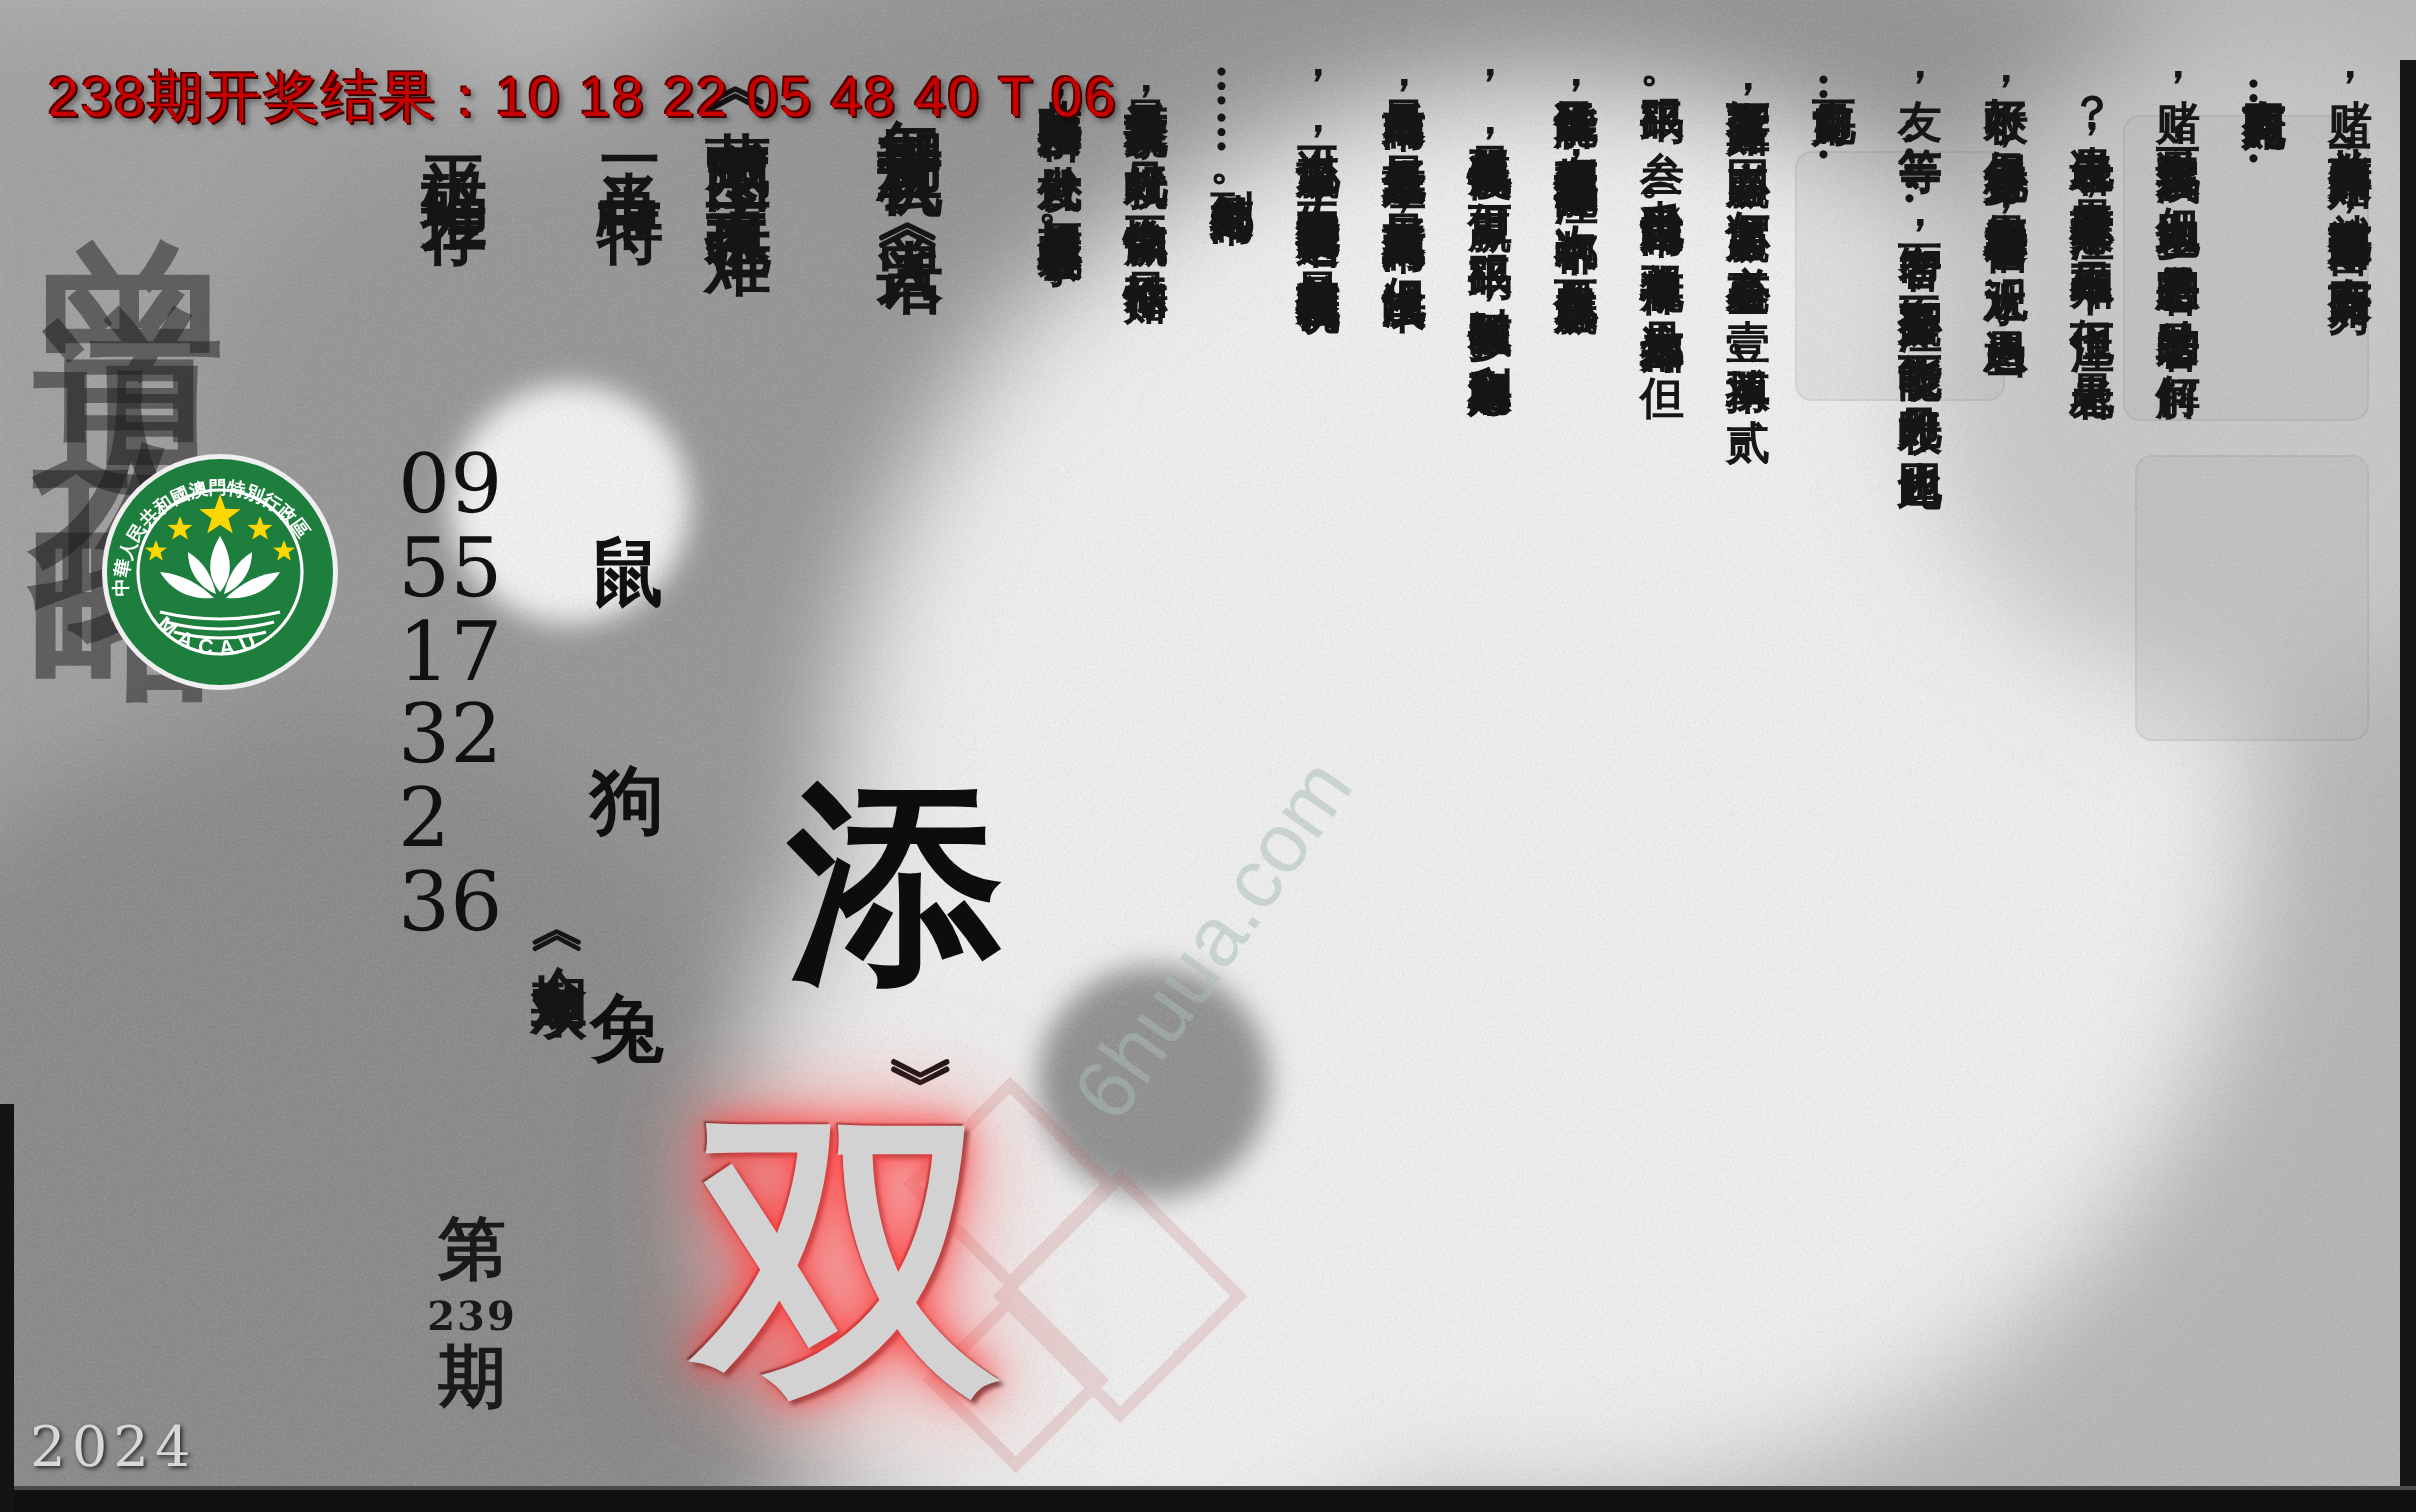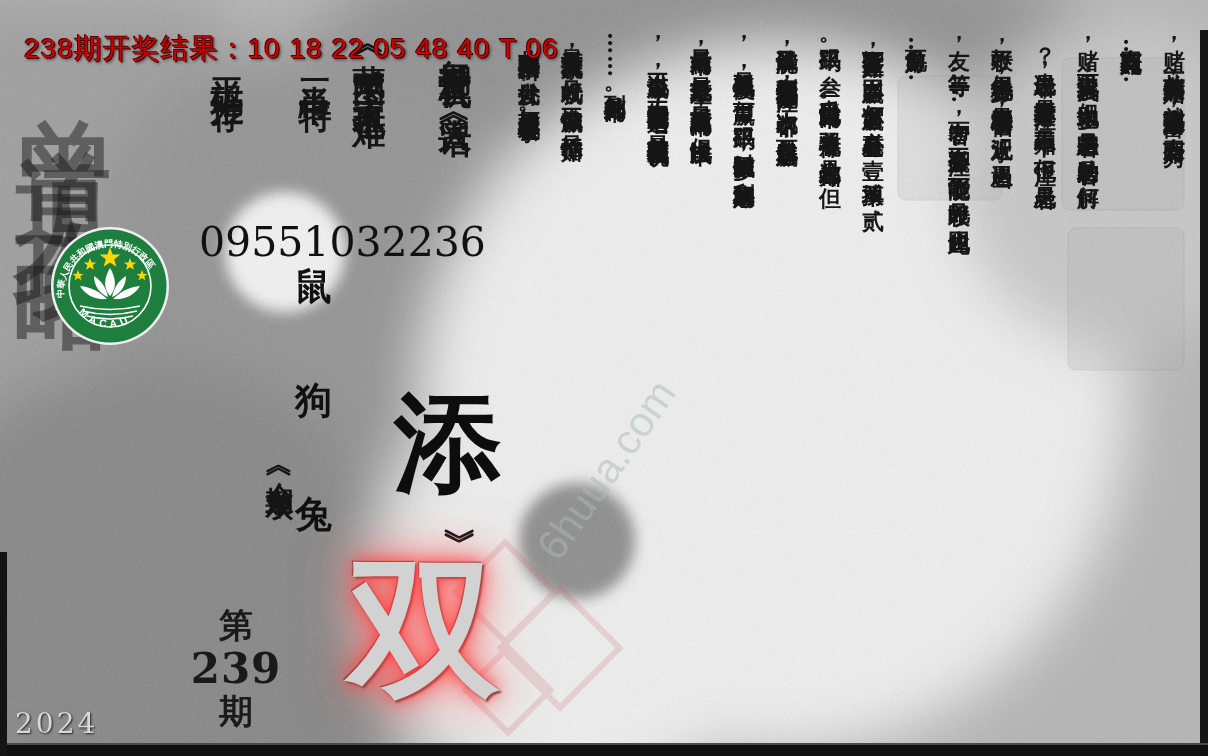--- a/index.html
+++ b/index.html
@@ -23,21 +23,21 @@
     font-weight:400;font-size:28px;letter-spacing:1px;color:#c90000;
     text-shadow:1px 1px 0 #3a0000,-1px -1px 0 #550000,2px 2px 3px rgba(0,0,0,.55);
     white-space:nowrap;
   }
   .vtext{
     position:absolute;z-index:3;writing-mode:vertical-rl;
     color:#151515;white-space:nowrap;
   }
   .lbl-pingma{left:204px;top:52px;font-size:33px;letter-spacing:7px;font-weight:700;}
   .nums{
-    position:absolute;left:199px;top:222px;z-index:3;display:flex;flex-direction:row;
+    position:absolute;left:199px;top:222px;z-index:3;display:flex;flex-direction:column;
     font-size:41px;line-height:1.02;color:#111;
   }
   .lbl-sanxiao{left:292px;top:52px;font-size:33px;letter-spacing:7px;font-weight:700;}
   .animals{
     position:absolute;left:295px;top:262px;z-index:3;display:flex;flex-direction:column;
     gap:64px;font-size:37px;font-weight:700;color:#101010;
   }
   .col-cangbao{left:346px;top:34px;font-size:33px;letter-spacing:5px;font-weight:700;}
   .col-xuanji{left:432px;top:33px;font-size:33px;letter-spacing:4px;font-weight:700;}
   .big-tian{
@@ -51,21 +51,21 @@
     font-size:152px;font-weight:700;color:#d2d2d2;
     text-shadow:0 0 16px rgba(255,60,60,.95),0 0 36px rgba(255,70,70,.8),
                 0 0 60px rgba(255,90,90,.55),2px 2px 2px #444,-1px -1px 1px #333;
   }
   .issue-block{
     position:absolute;left:210px;top:608px;z-index:3;width:52px;
     display:flex;flex-direction:column;align-items:center;gap:4px;
     color:#1a1a1a;font-weight:700;
   }
   .issue-block .cjk{font-size:34px;line-height:1.05;}
-  .issue-block .num{font-size:42px;letter-spacing:1px;line-height:1;}
+  .issue-block .num{font-size:20px;letter-spacing:1px;line-height:1;}
   .year{
     position:absolute;left:15px;top:707px;z-index:4;
     font-size:28px;letter-spacing:3px;color:#d8d8d8;
     text-shadow:1px 1px 2px #222;
     text-align:right;
   }
   
   .body-text{
     position:absolute;top:32px;right:12px;width:690px;height:712px;z-index:3;
     writing-mode:vertical-rl;font-size:22px;line-height:43px;letter-spacing:1px;
@@ -164,21 +164,21 @@
       <path d="M37 90 Q60 96 83 90"></path>
     </g>
   </svg>
 
   <div class="announce">238期开奖结果：10 18 22 05 48 40 T 06</div>
 
   <div class="vtext lbl-pingma">平码推荐：</div>
   <div class="nums">
     <span>09</span>
     <span>55</span>
-    <span>10</span>
+    <span>17</span>
     <span>32</span>
     <span>2</span>
     <span>36</span>
   </div>
 
   <div class="vtext lbl-sanxiao">三肖中特：</div>
   <div class="animals">
     <span>鼠</span>
     <span>狗</span>
     <span>兔</span>

